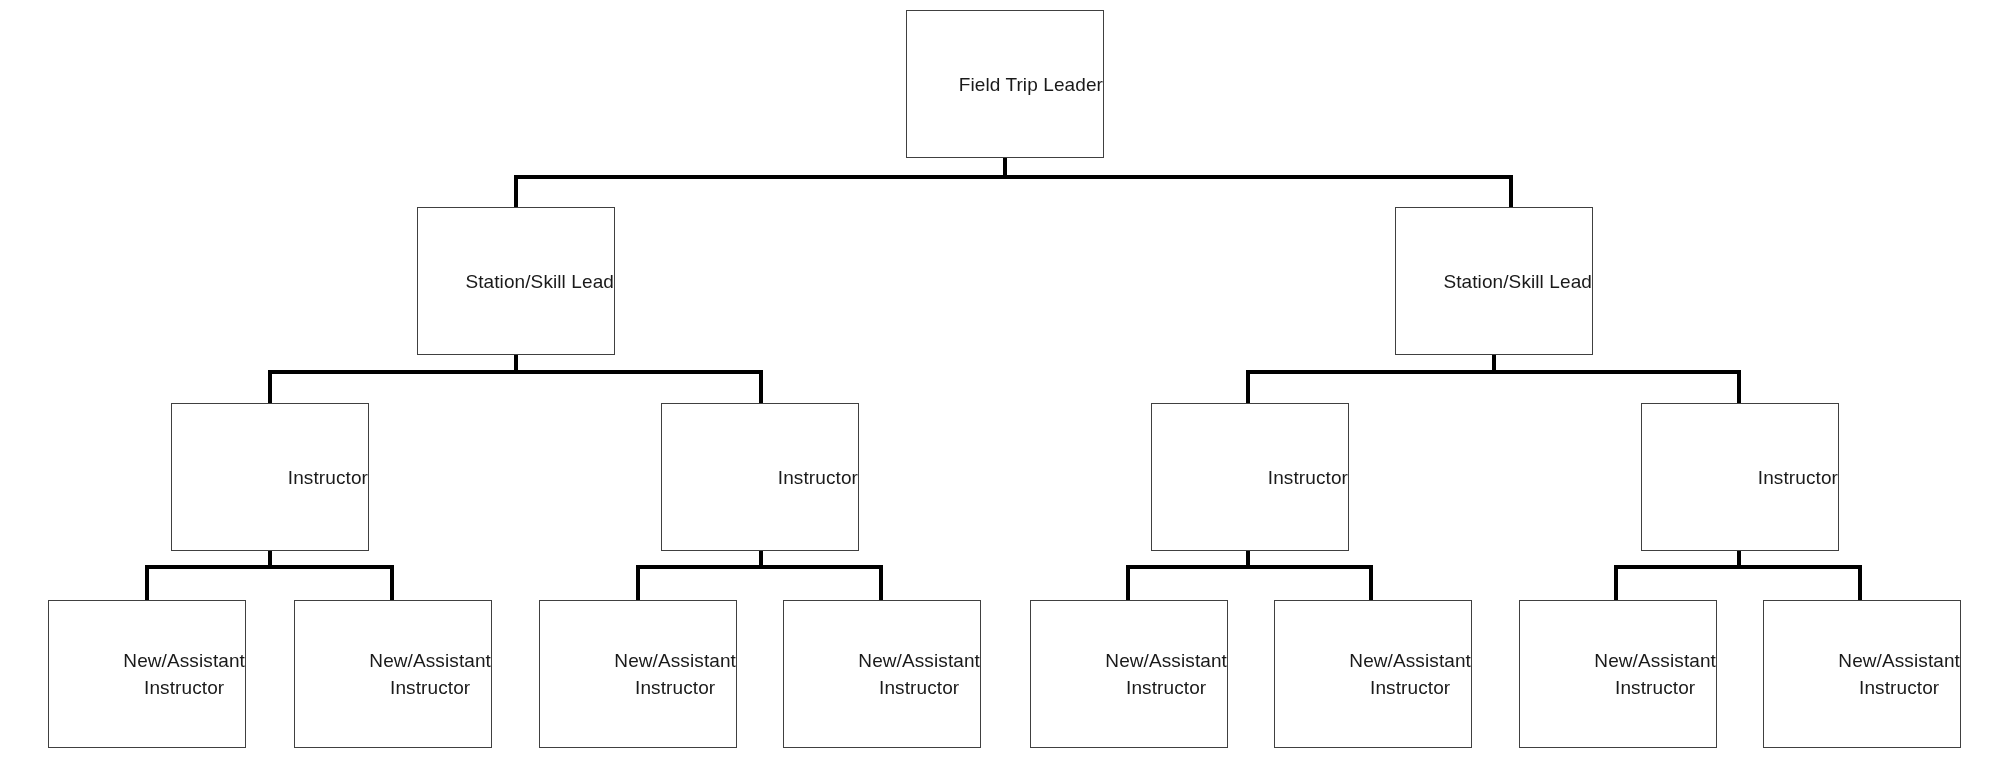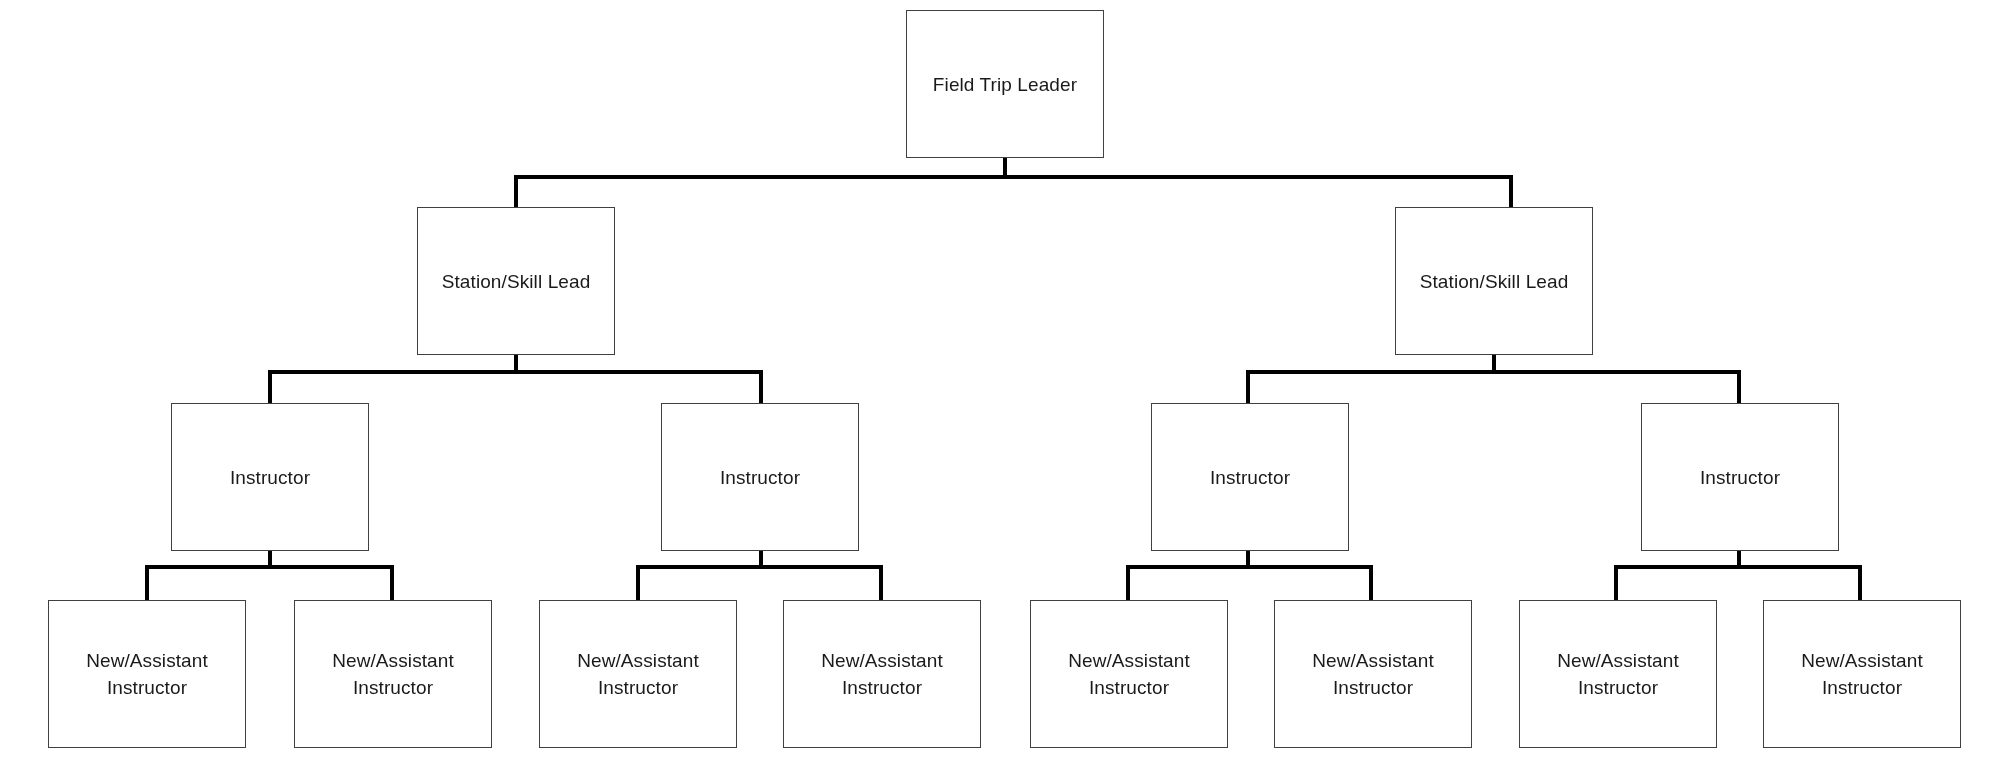--- a/index.html
+++ b/index.html
@@ -15,21 +15,21 @@
     overflow: hidden;
     font-family: "Liberation Sans", sans-serif;
   }
   .node {
     position: absolute;
     box-sizing: border-box;
     background: #ffffff;
     border: 1px solid #404040;
     display: flex;
     align-items: center;
-    justify-content: center;
+    justify-content: flex-end;
     text-align: center;
     color: #1a1a1a;
     z-index: 5;
   }
   .node .node-label {
     font-size: 19px;
     line-height: 27px;
     letter-spacing: 0.1px;
     white-space: pre-line;
     color: #1a1a1a;

